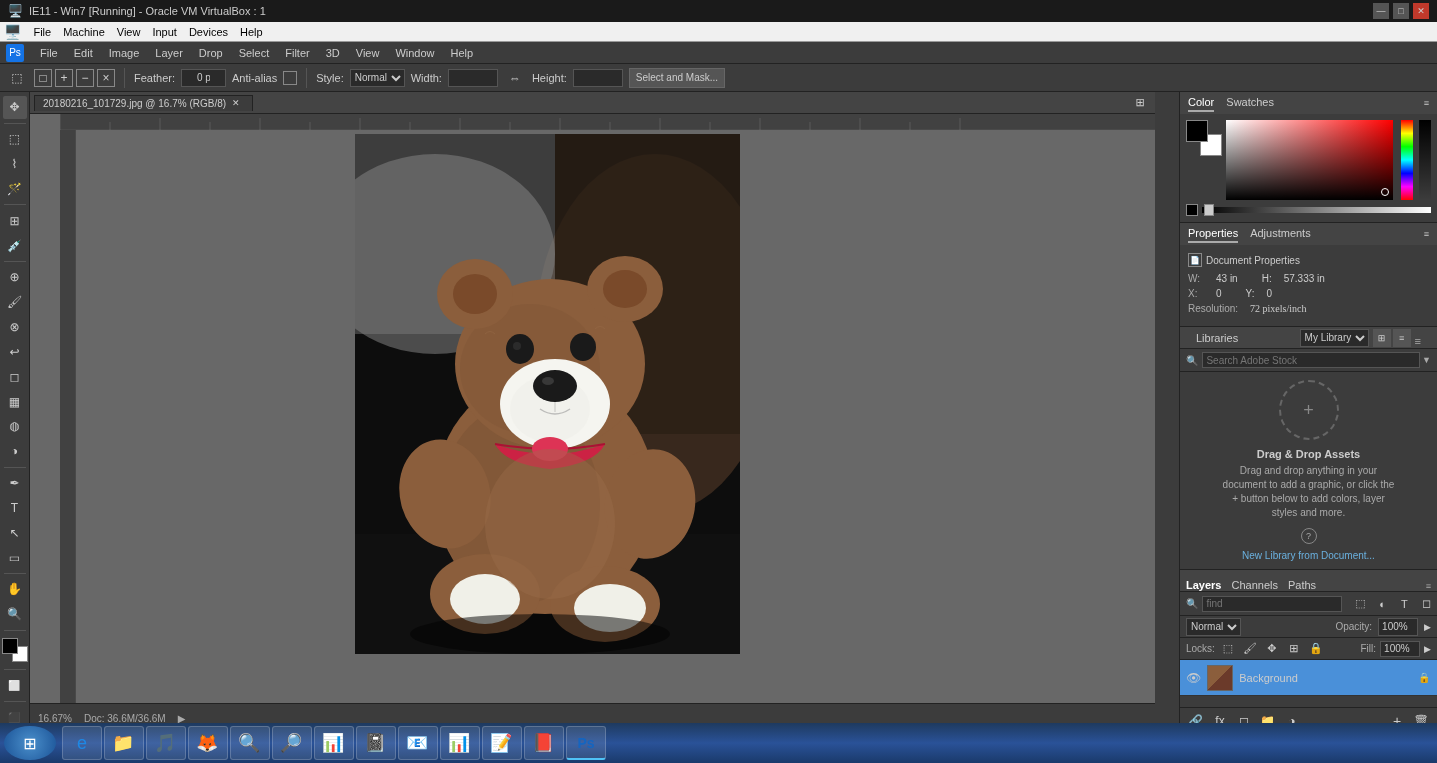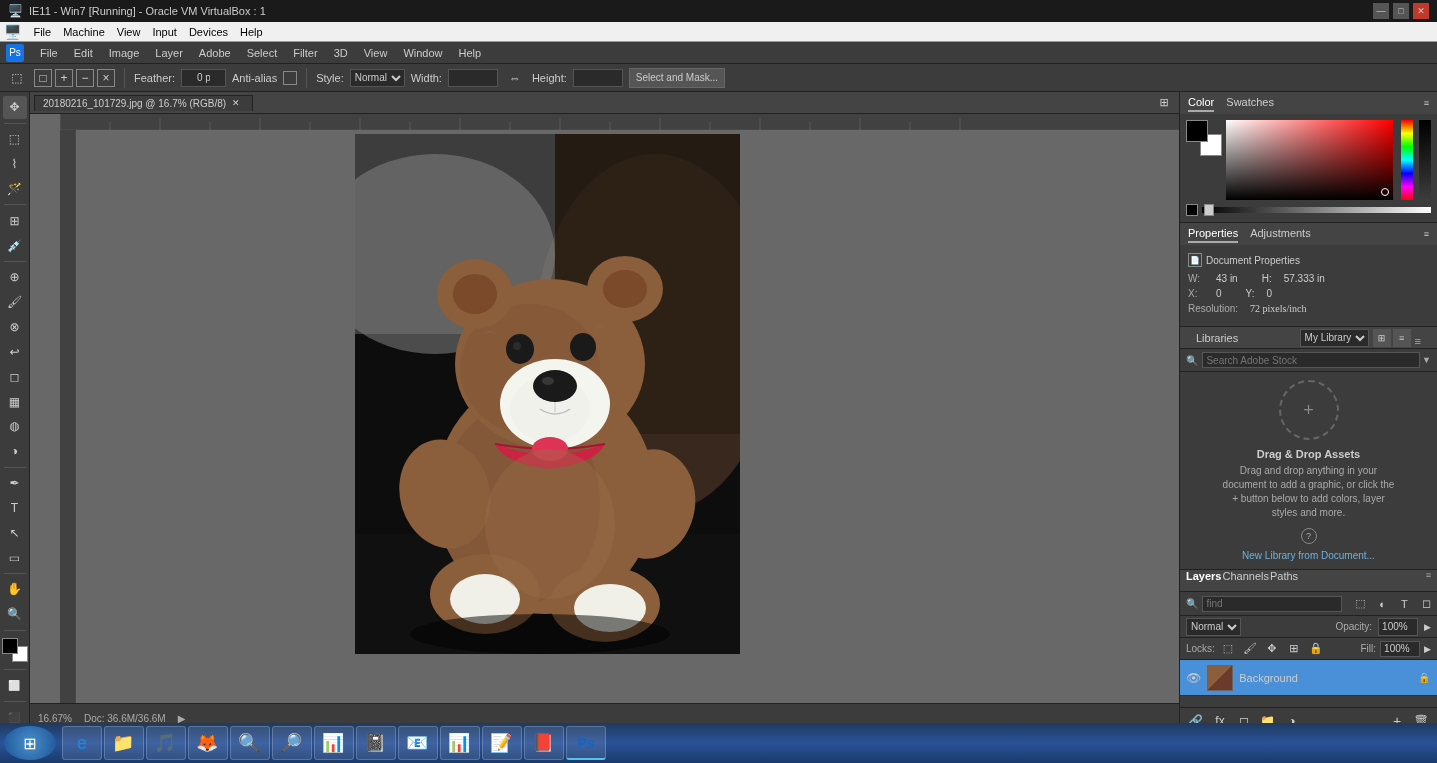--- a/index.html
+++ b/index.html
@@ -138,20 +138,21 @@
     }
 
     
     #right-panels {
       width: 258px;
       background: #3c3c3c;
       border-left: 1px solid #222;
       display: flex;
       flex-direction: column;
       overflow: hidden;
+      margin-left: 24px;
     }
 
     
     #color-panel {
       border-bottom: 1px solid #222;
     }
     .panel-header {
       height: 22px;
       background: #444;
       display: flex;
@@ -273,23 +274,23 @@
     #layers-panel {
       flex: 1;
       display: flex;
       flex-direction: column;
     }
     #layers-tabs {
       display: flex;
       background: #444;
       border-bottom: 1px solid #222;
       height: 22px;
-      align-items: flex-start;
+      align-items: flex-end;
       padding: 0 6px;
-      gap: 1px;
+      gap: 10px;
     }
     .layer-tab { font-size: 11px; color: #ccc; cursor: pointer; }
     .layer-tab.active { color: #fff; font-weight: bold; }
 
     #layers-toolbar {
       height: 24px;
       background: #3c3c3c;
       display: flex;
       align-items: center;
       padding: 0 6px;
@@ -489,21 +490,21 @@
 </div>
 
 <div style="position:relative; width:1437px; height:calc(763px - 22px - 20px); background:#3c3c3c; overflow:hidden;">
 
   <div style="height:22px; background:#3c3c3c; display:flex; align-items:center; padding:0 6px; border-bottom:1px solid #222;">
     <span style="width:18px;height:18px;background:#1473e6;border-radius:2px;display:inline-flex;align-items:center;justify-content:center;font-size:10px;color:#fff;margin-right:8px;">Ps</span>
     <span class="menu-item">File</span>
     <span class="menu-item">Edit</span>
     <span class="menu-item">Image</span>
     <span class="menu-item">Layer</span>
-    <span class="menu-item">Adobe</span>
+    <span class="menu-item">Drop</span>
     <span class="menu-item">Select</span>
     <span class="menu-item">Filter</span>
     <span class="menu-item">3D</span>
     <span class="menu-item">View</span>
     <span class="menu-item">Window</span>
     <span class="menu-item">Help</span>
   </div>
 
   <div id="options-bar">
     <div class="opt-icon">⬚</div>

